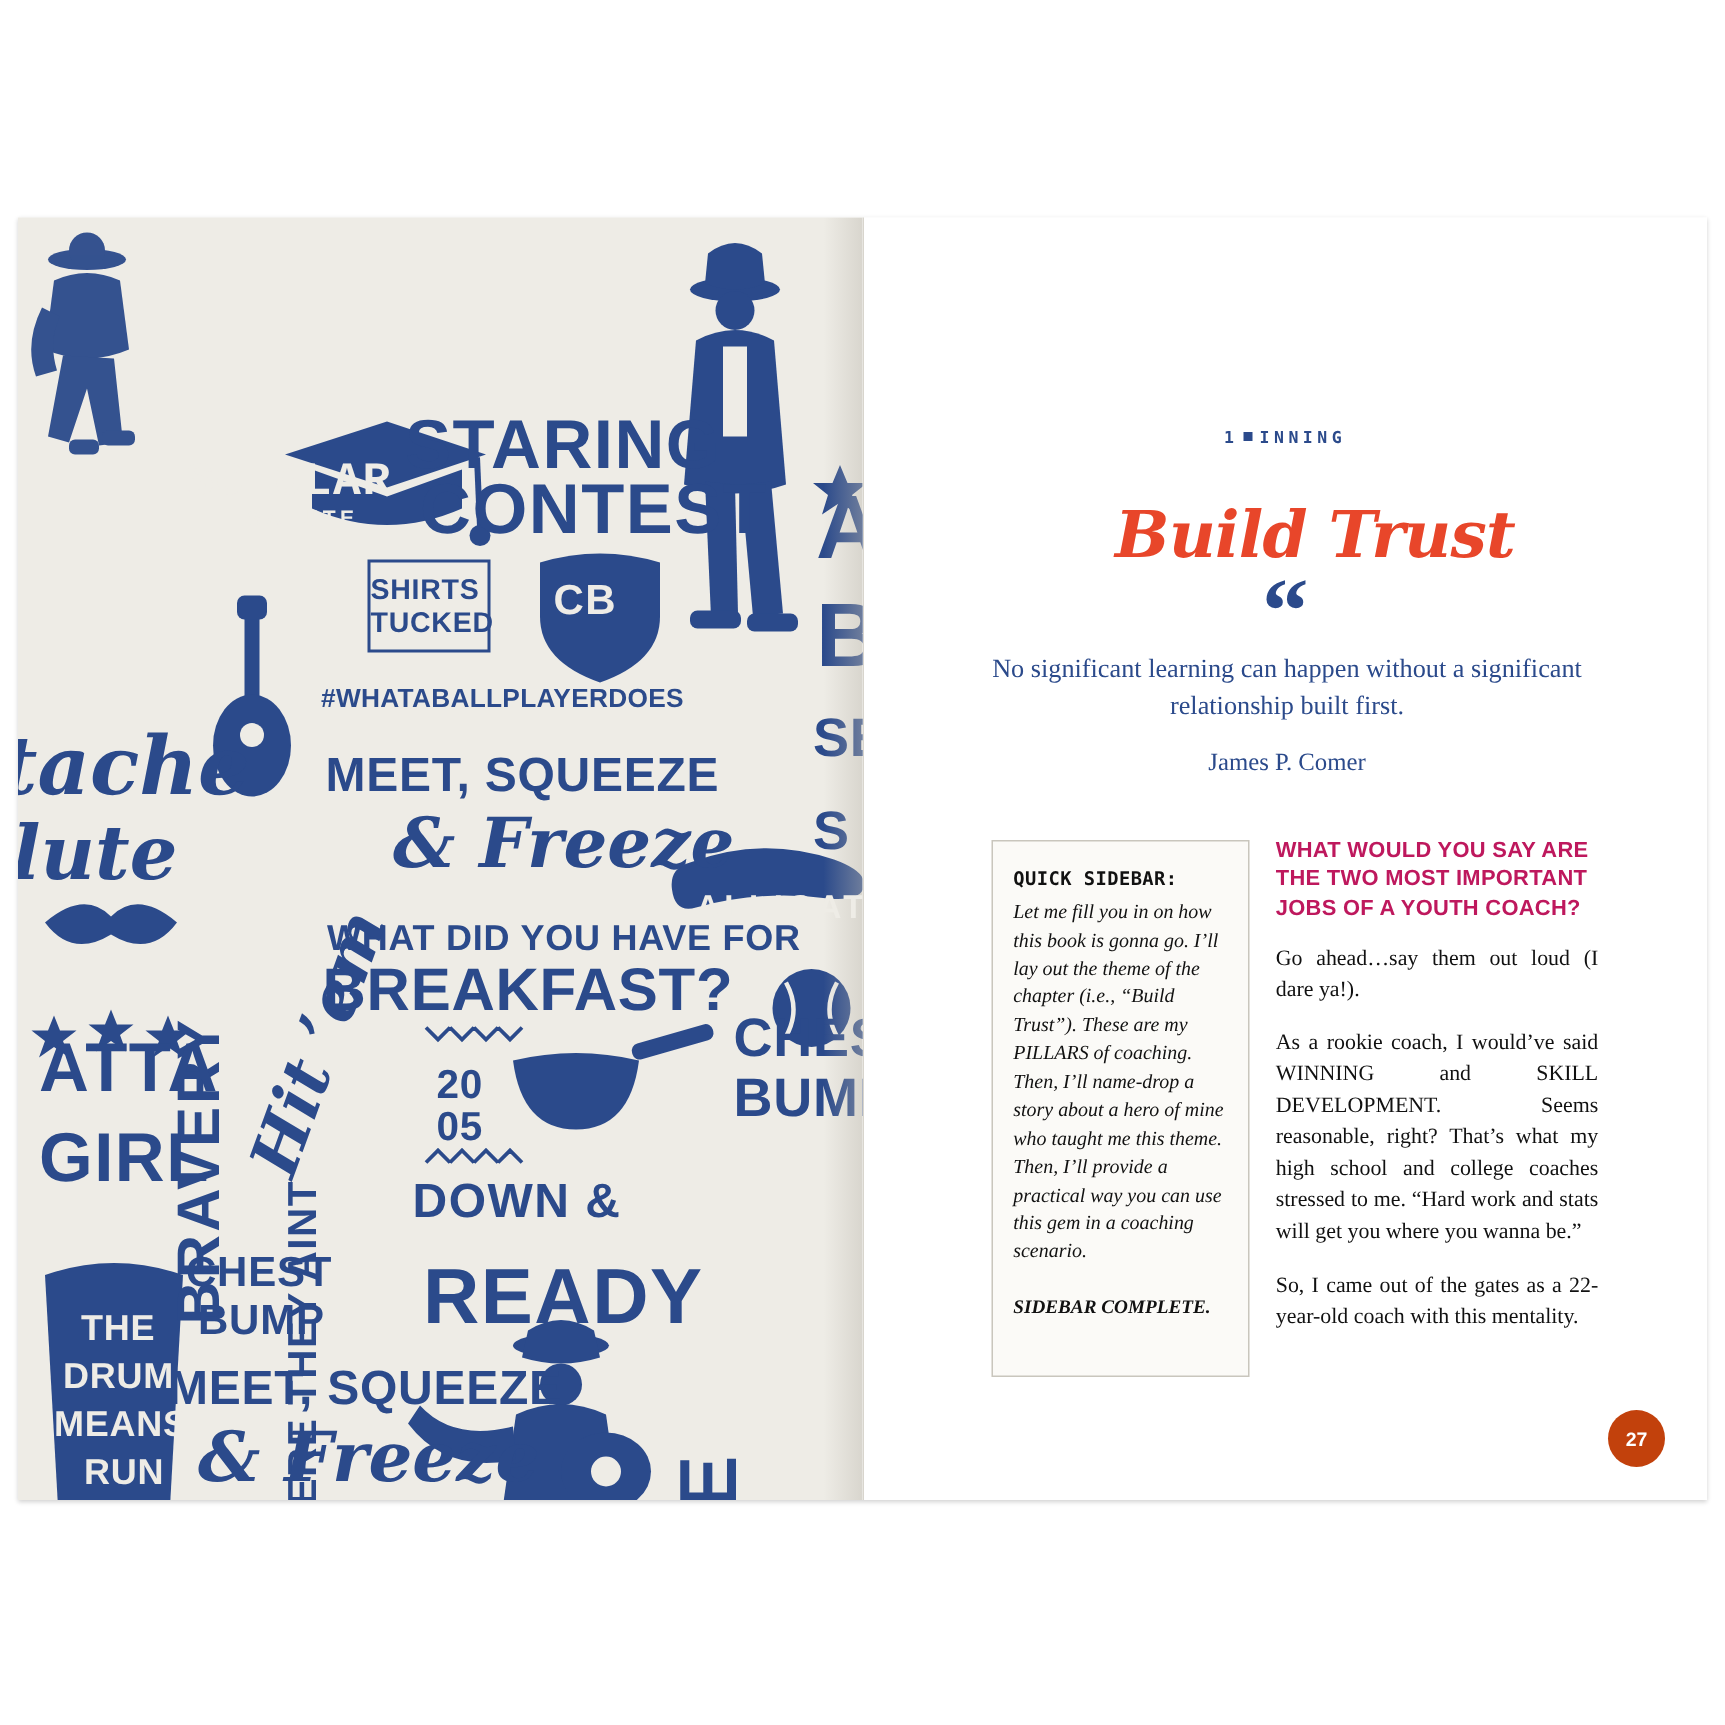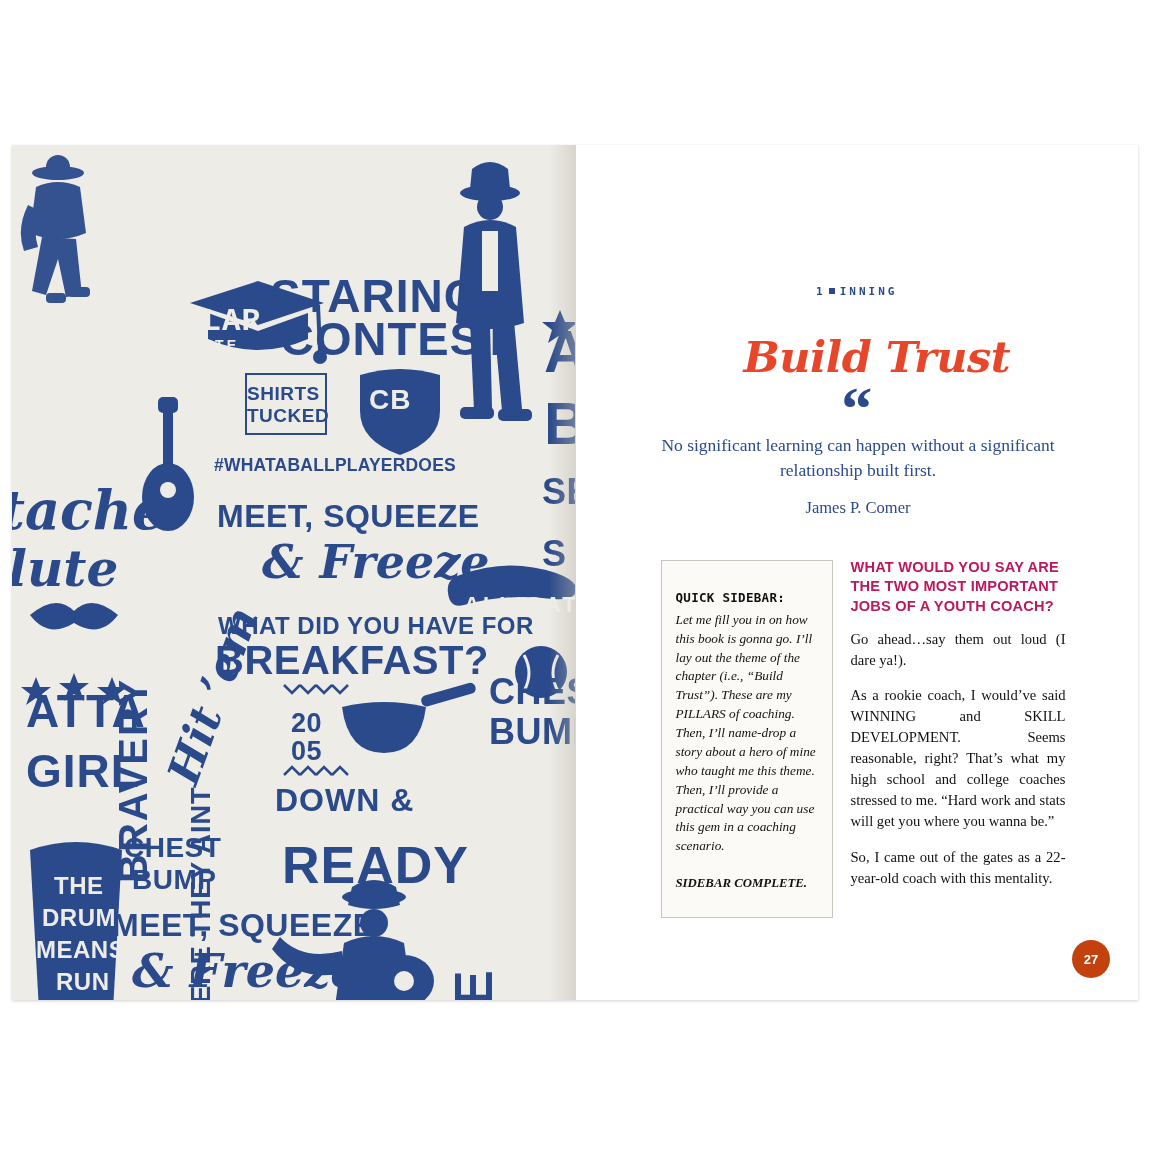--- a/index.html
+++ b/index.html
@@ -143,21 +143,21 @@
   
   .sidebar-box {
     position: absolute;
     top: 415px;
     left: 85px;
     width: 172px;
     min-height: 358px;
     border: 1px solid #c9c6bd;
     background: #fbfaf7;
     box-sizing: border-box;
-    padding: 28px 14px 14px 14px;
+    padding: 16px 14px 14px 14px;
     font-family: "Liberation Serif", serif;
     font-style: italic;
     font-size: 13.3px;
     line-height: 1.42;
     color: #111111;
   }
   .sidebar-box .sb-head {
     font-family: "DejaVu Sans Mono", monospace;
     font-style: normal;
     font-weight: bold;

